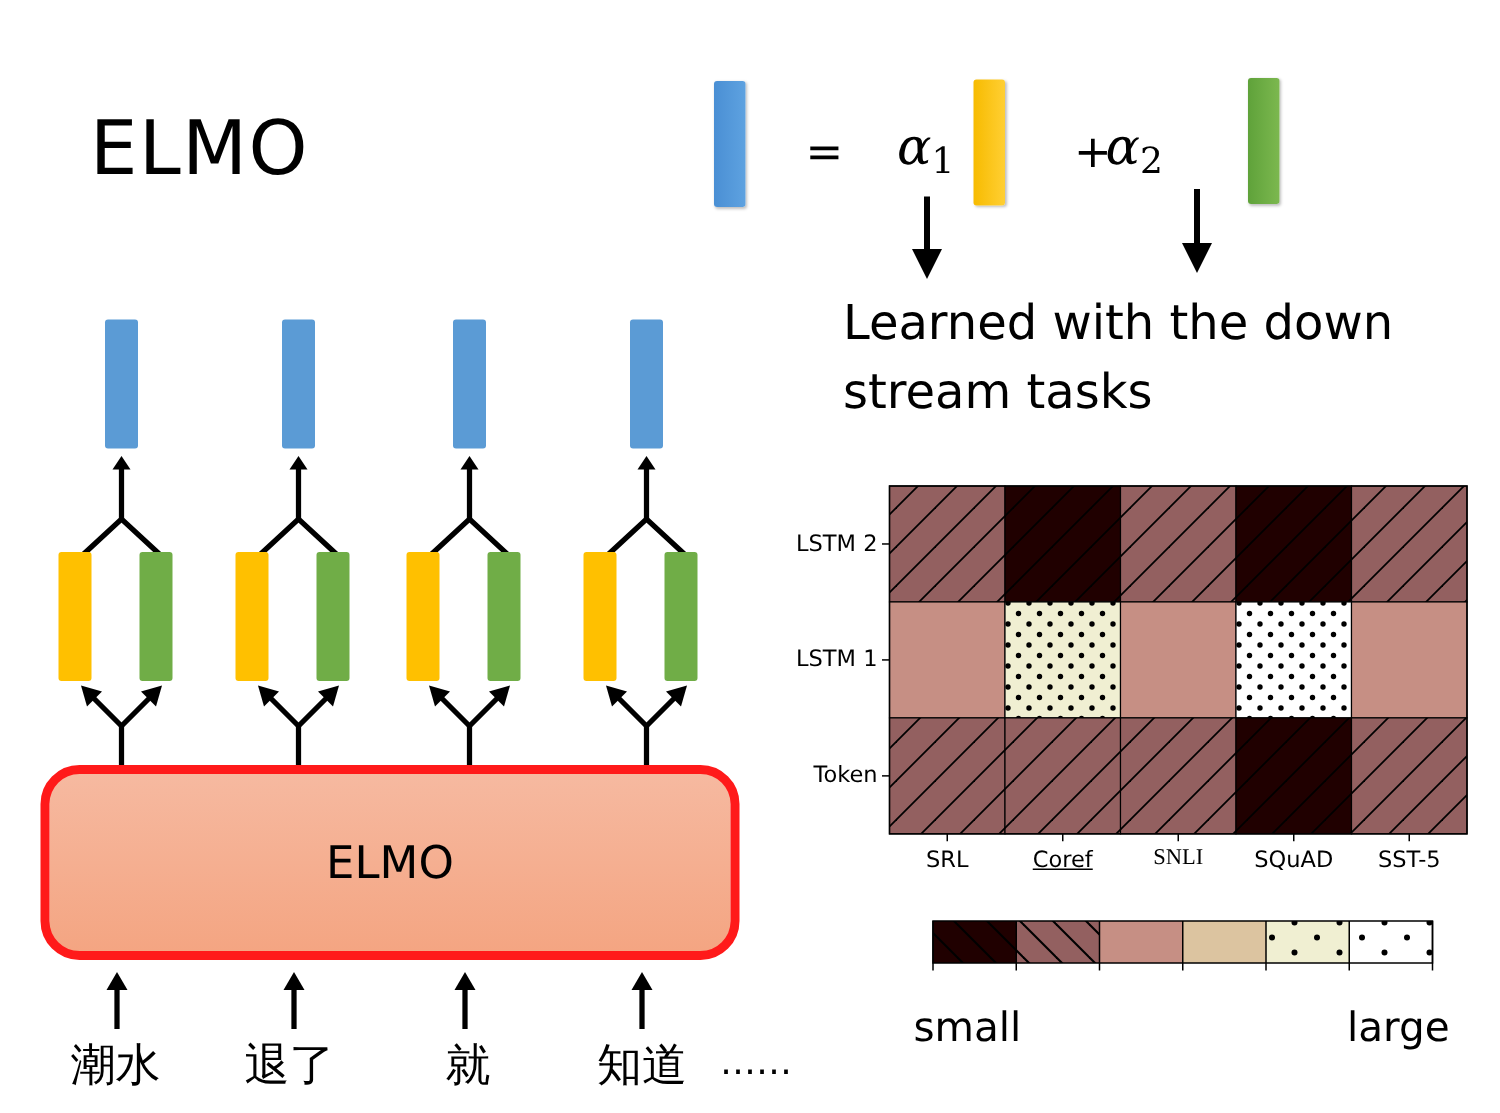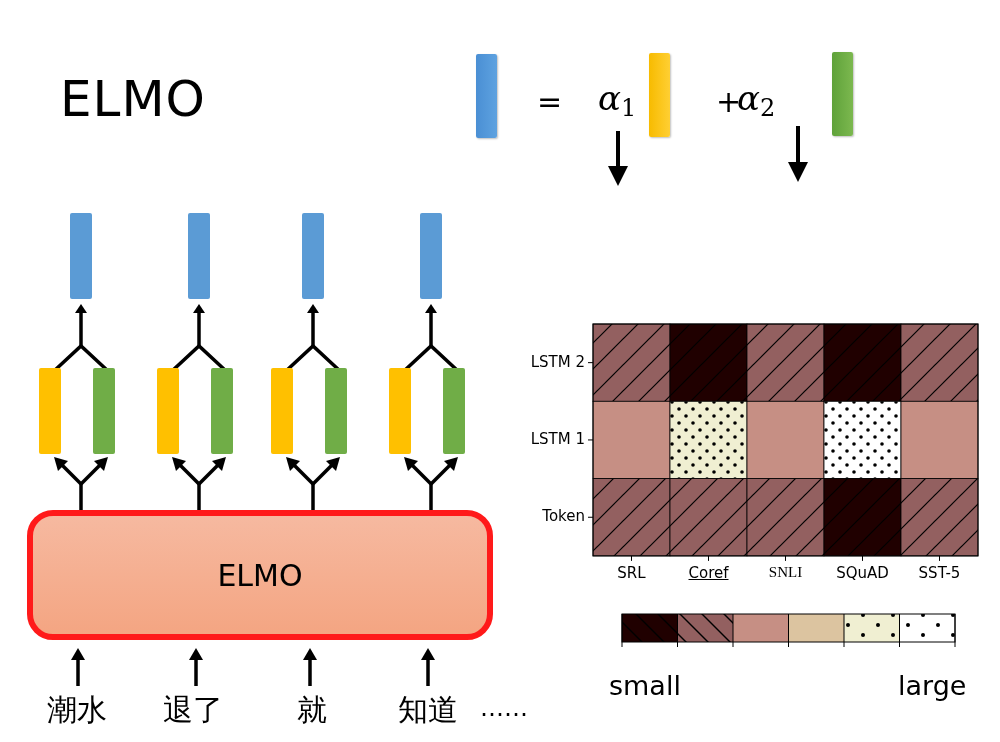--- a/index.html
+++ b/index.html
@@ -39,20 +39,22 @@
       <polygon points="608,166 628,166 618,186" fill="#000"></polygon>
     </g>
     <g>
       <line x1="798" y1="126" x2="798" y2="166" stroke="#000" stroke-width="4"></line>
       <polygon points="788,162 808,162 798,182" fill="#000"></polygon>
     </g>
   </svg>
 </div>
 
 <div id="learned" class="abs">
+  <div>Learned with the down</div>
+  <div>stream tasks</div>
 </div>
 
 <svg id="diagram-svg" class="abs" style="left:0;top:0" width="520" height="742">
     <g>
       <rect x="70" y="213" width="22" height="86" rx="2" fill="#5b9bd5"></rect>
       <line x1="81" y1="346" x2="81" y2="312" stroke="#000" stroke-width="3.5"></line>
       <polygon points="75,313 87,313 81,304" fill="#000"></polygon>
       <polyline points="54,371 81,346 108,371" fill="none" stroke="#000" stroke-width="3.5"></polyline>
       <rect x="39" y="368" width="22" height="86" rx="2" fill="#ffc000"></rect>
       <rect x="93" y="368" width="22" height="86" rx="2" fill="#70ad47"></rect>

